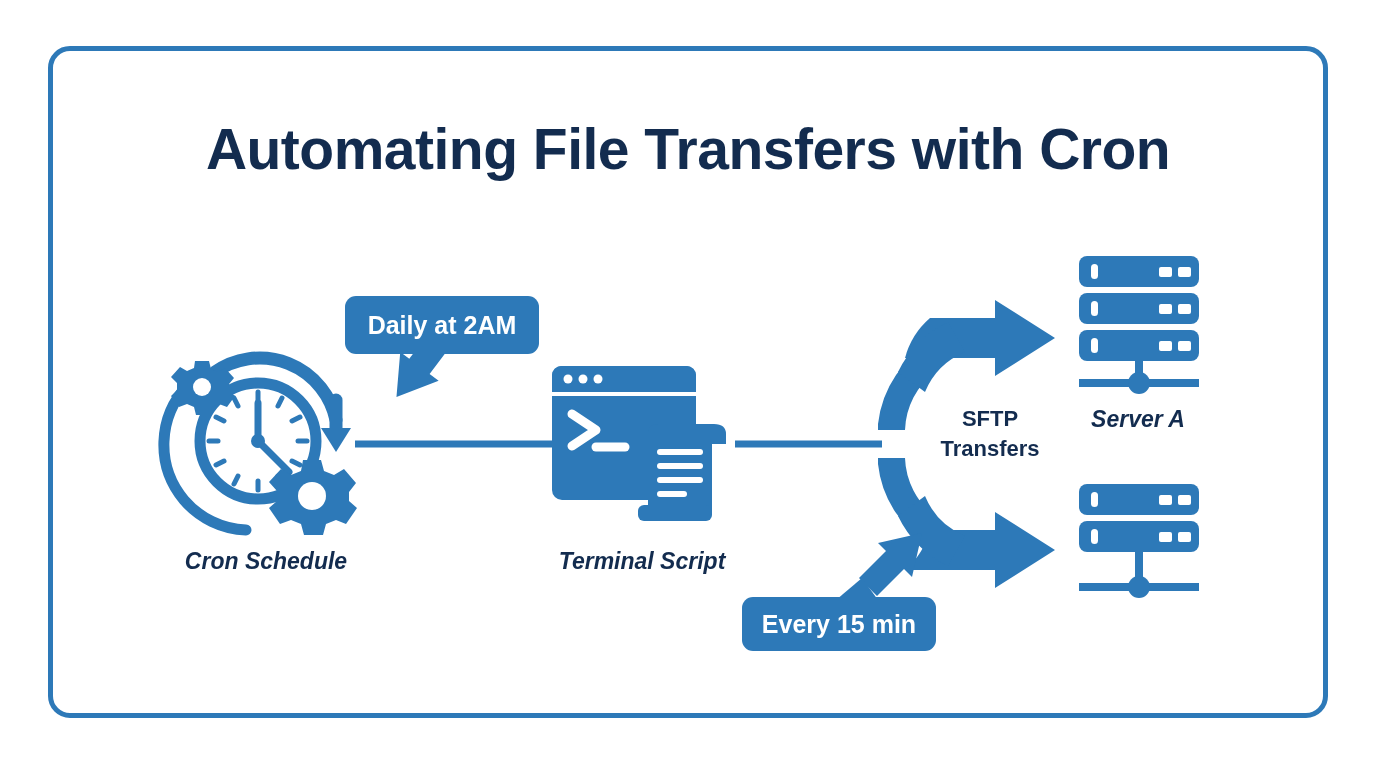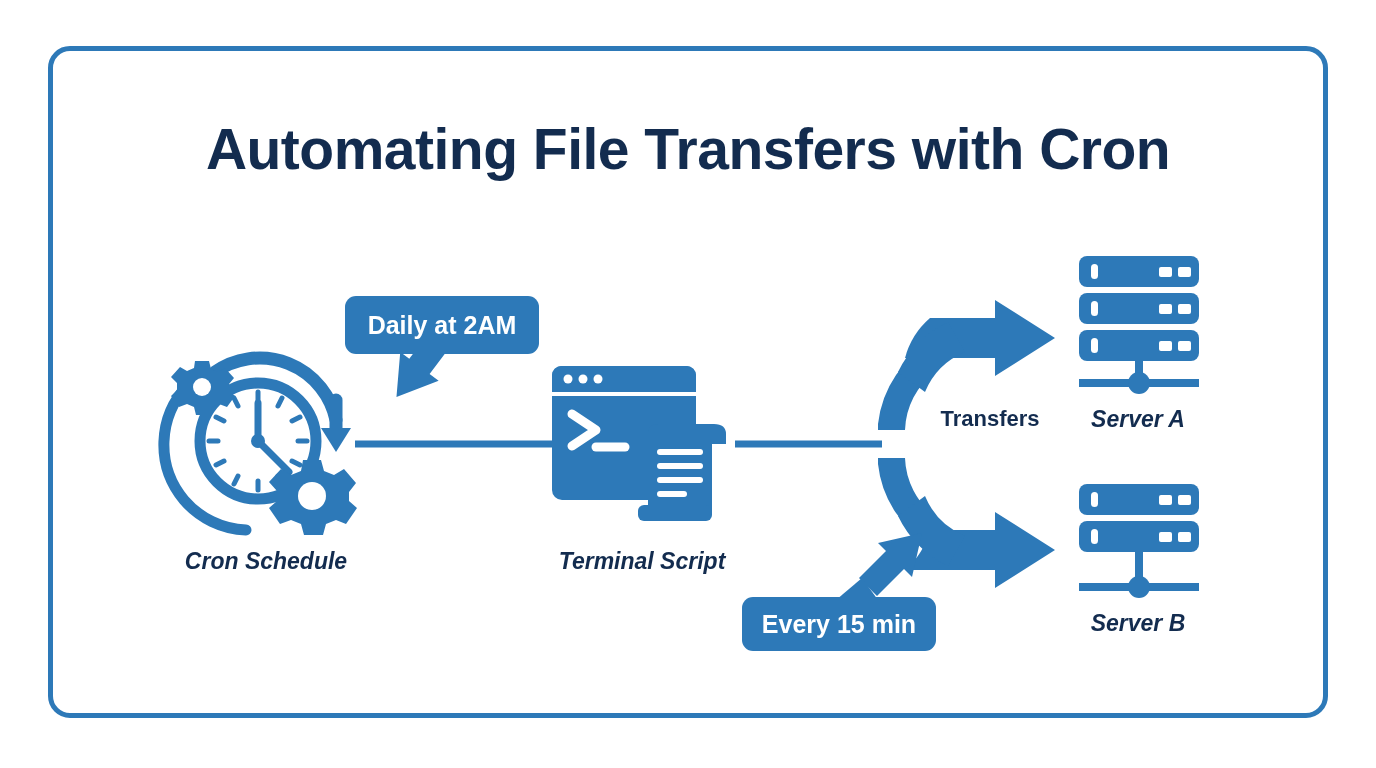--- a/index.html
+++ b/index.html
@@ -260,21 +260,21 @@
 
   <div class="callout callout-daily">
     <span>Daily at 2AM</span>
   </div>
 
   <div class="callout callout-every">
     <span>Every 15 min</span>
   </div>
 
   <div class="sftp-label">
+    <div>SFTP</div>
     <div>Transfers</div>
   </div>
 
   <div class="caption cap-cron">Cron Schedule</div>
   <div class="caption cap-term">Terminal Script</div>
   <div class="caption cap-srvA">Server A</div>
-  <div class="caption cap-srvB">Server B</div>
 
 </div>
 
 </body></html>

